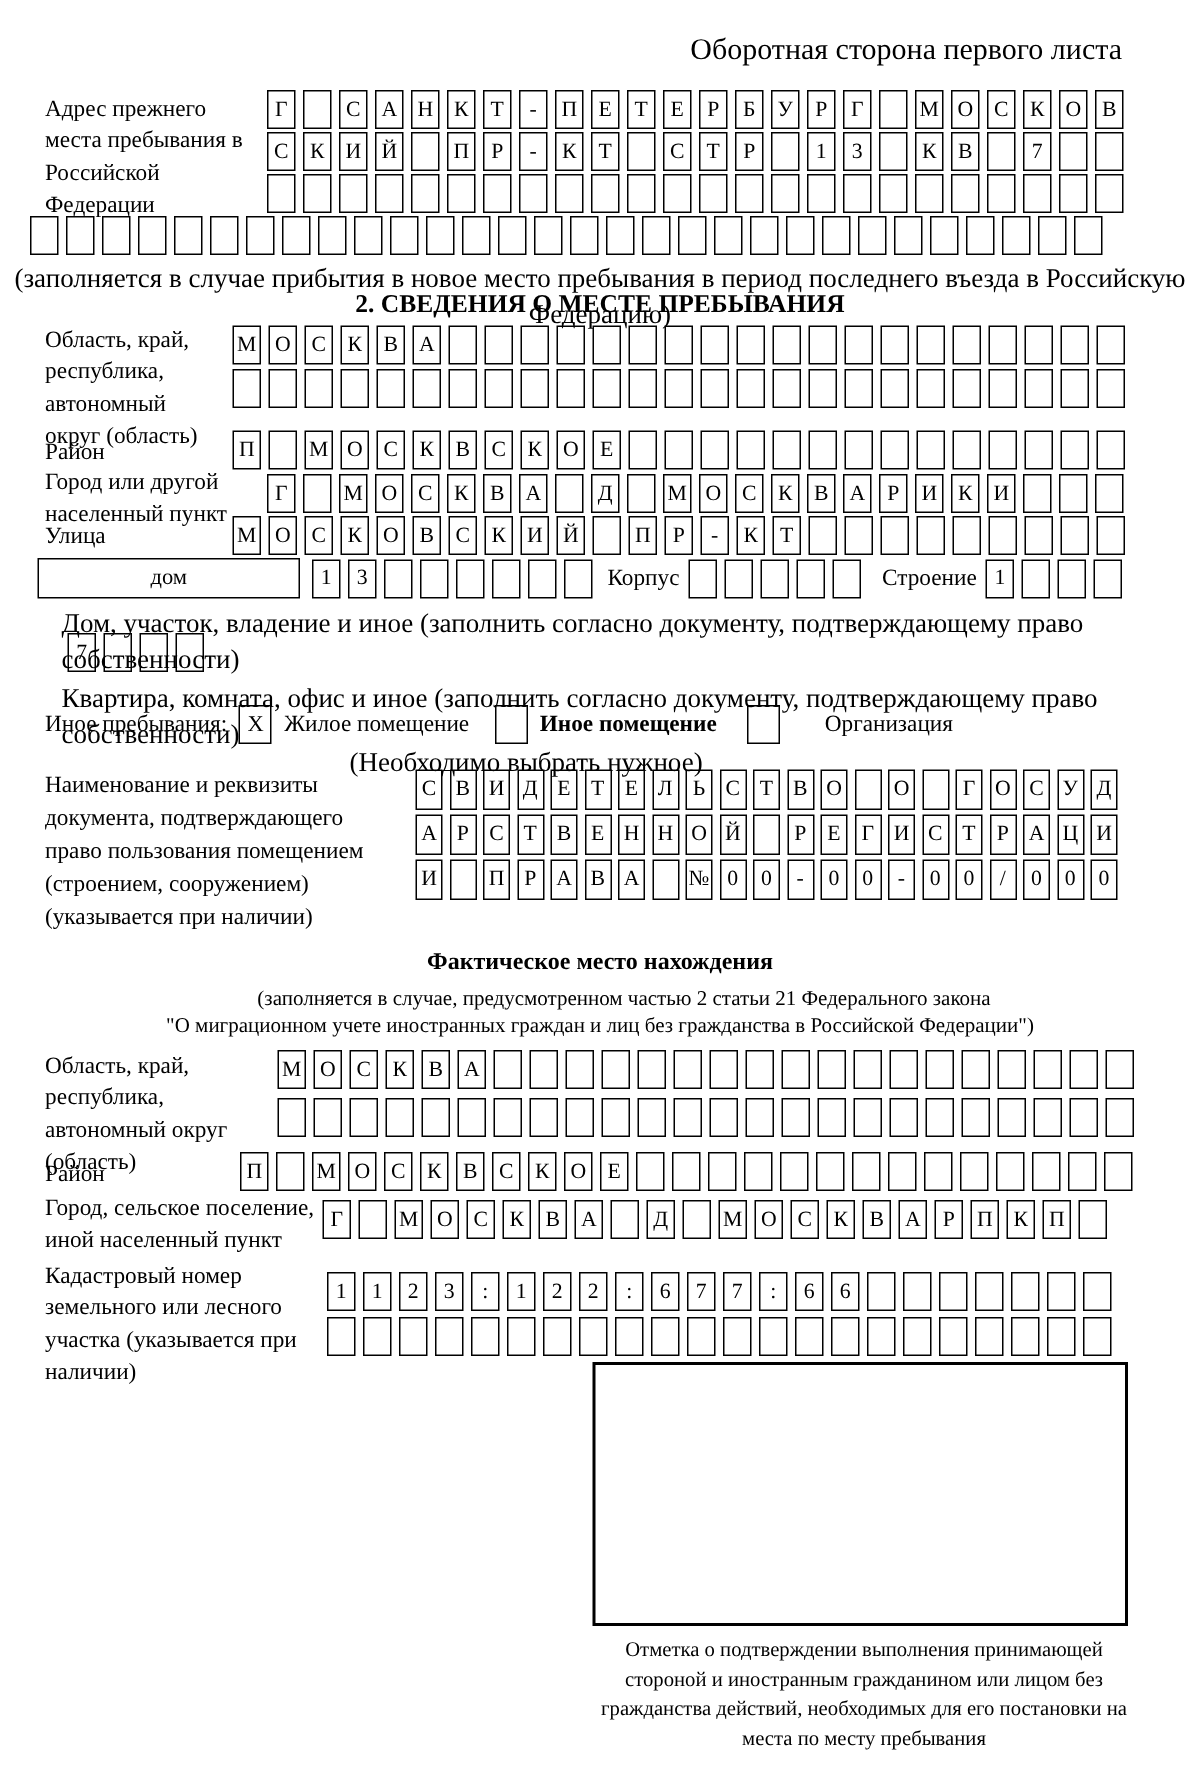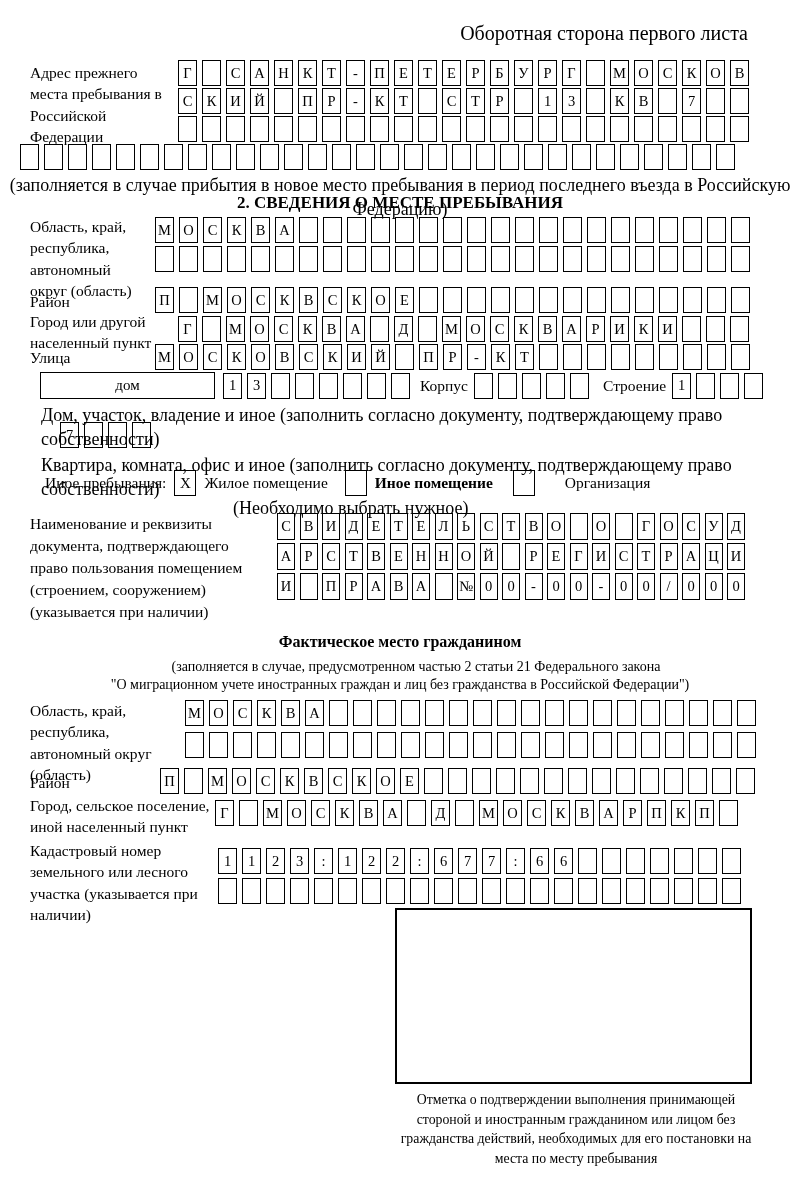--- a/index.html
+++ b/index.html
@@ -19,21 +19,21 @@
     width:19px;height:26px;border:1.6px solid #000;
     display:inline-flex;align-items:center;justify-content:center;
     font-size:14.5px;line-height:1;
   }
   .grid--doc{gap:4.5px;}
   .grid--doc .cell{width:18px;height:27px;}
   .longbox{
     box-sizing:border-box;border:1.6px solid #000;height:27px;flex:none;
     display:flex;align-items:center;justify-content:center;font-size:15px;
   }
-  .inline-row{display:flex;align-items:center;margin-left:15px;}
+  .inline-row{display:flex;align-items:center;}
   .checkbox{
     box-sizing:border-box;flex:none;
     width:22px;height:26px;border:1.6px solid #000;
     display:inline-flex;align-items:center;justify-content:center;font-size:15px;
   }
   .stamp-box{box-sizing:border-box;border:2px solid #000;background:#fff;}
   .stay-label{font-size:15.5px;white-space:nowrap;}
 </style>
 </head>
 <body>
@@ -412,21 +412,21 @@
     <span class="cell">0</span>
     <span class="cell">-</span>
     <span class="cell">0</span>
     <span class="cell">0</span>
     <span class="cell">/</span>
     <span class="cell">0</span>
     <span class="cell">0</span>
     <span class="cell">0</span>
   </div>
 
-<div class="abs heading" style="top:633px; left:0; font-size:16px;">Фактическое место гражданином</div>
+<div class="abs heading" style="top:633px; left:0; font-size:16px;">Фактическое место нахождения</div>
 <div class="abs center" style="top:659px; left:16px; font-size:14px;">(заполняется в случае, предусмотренном частью 2 статьи 21 Федерального закона</div>
 <div class="abs center" style="top:677px; left:0; font-size:14px;">"О миграционном учете иностранных граждан и лиц без гражданства в Российской Федерации")</div>
 
 <div class="abs label" style="top:700px; left:30px; width:150px;">Область, край, республика, автономный округ (область)</div>
 <div class="abs grid" style="top:700px; left:185px;">
     <span class="cell">М</span>
     <span class="cell">О</span>
     <span class="cell">С</span>
     <span class="cell">К</span>
     <span class="cell">В</span>

